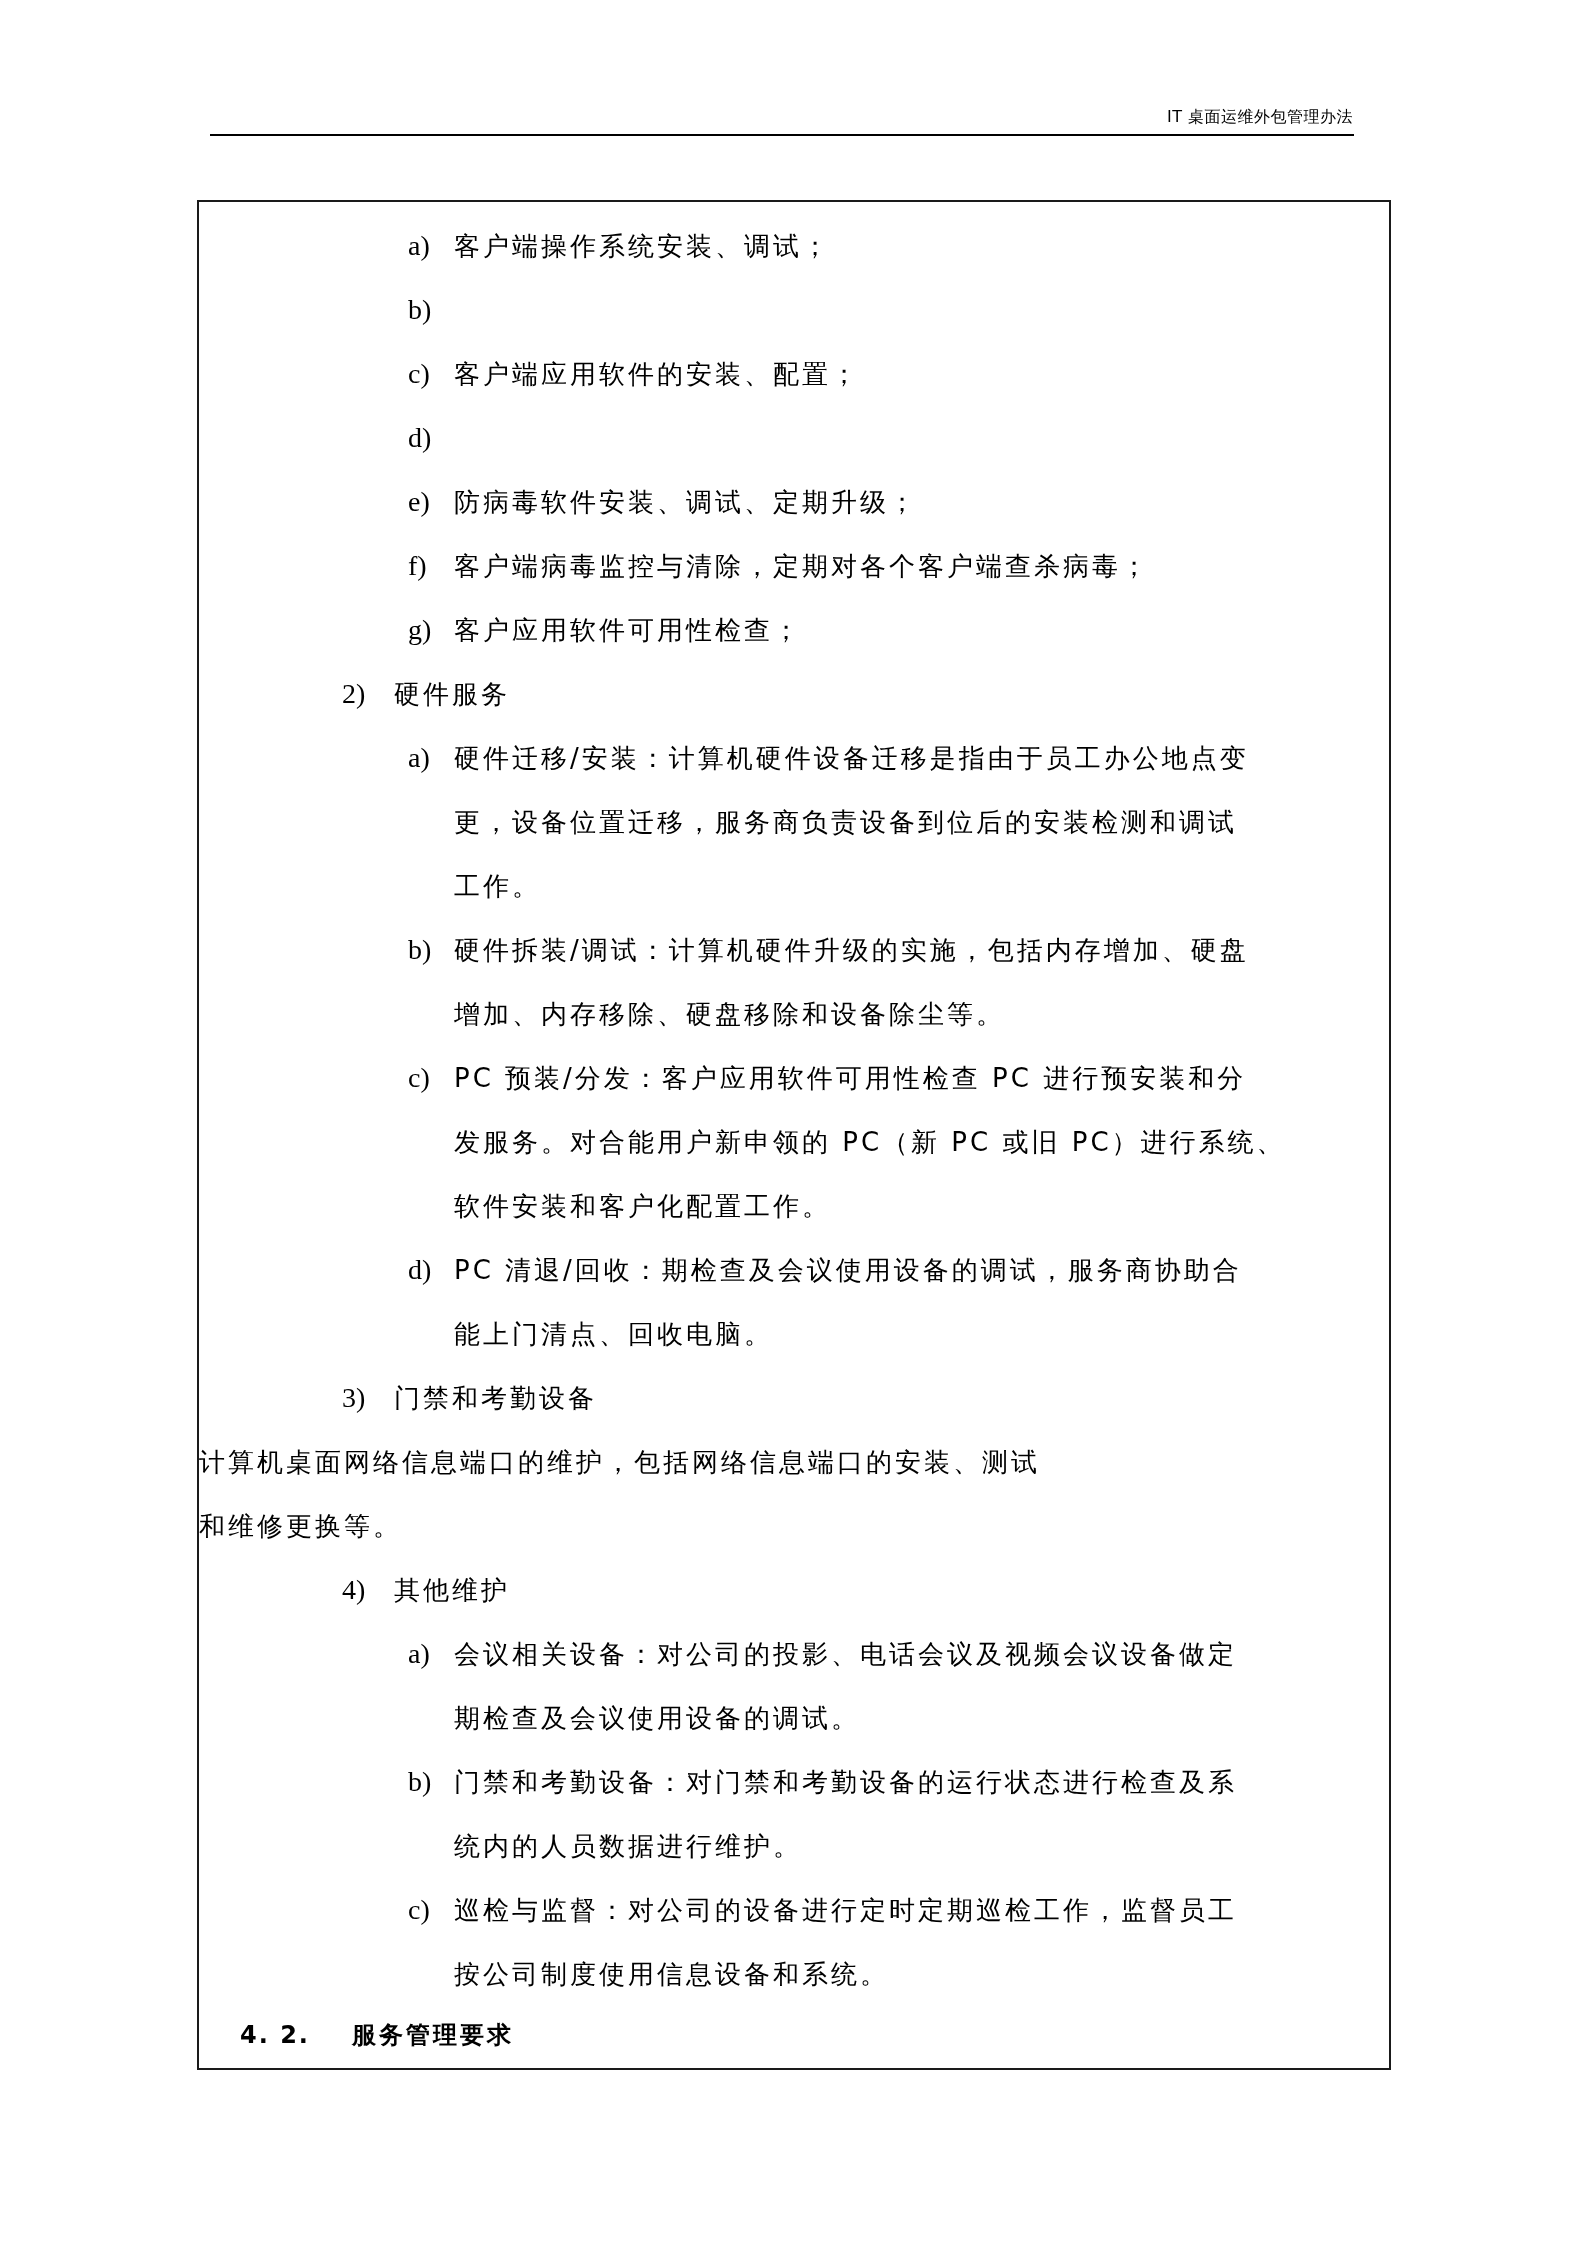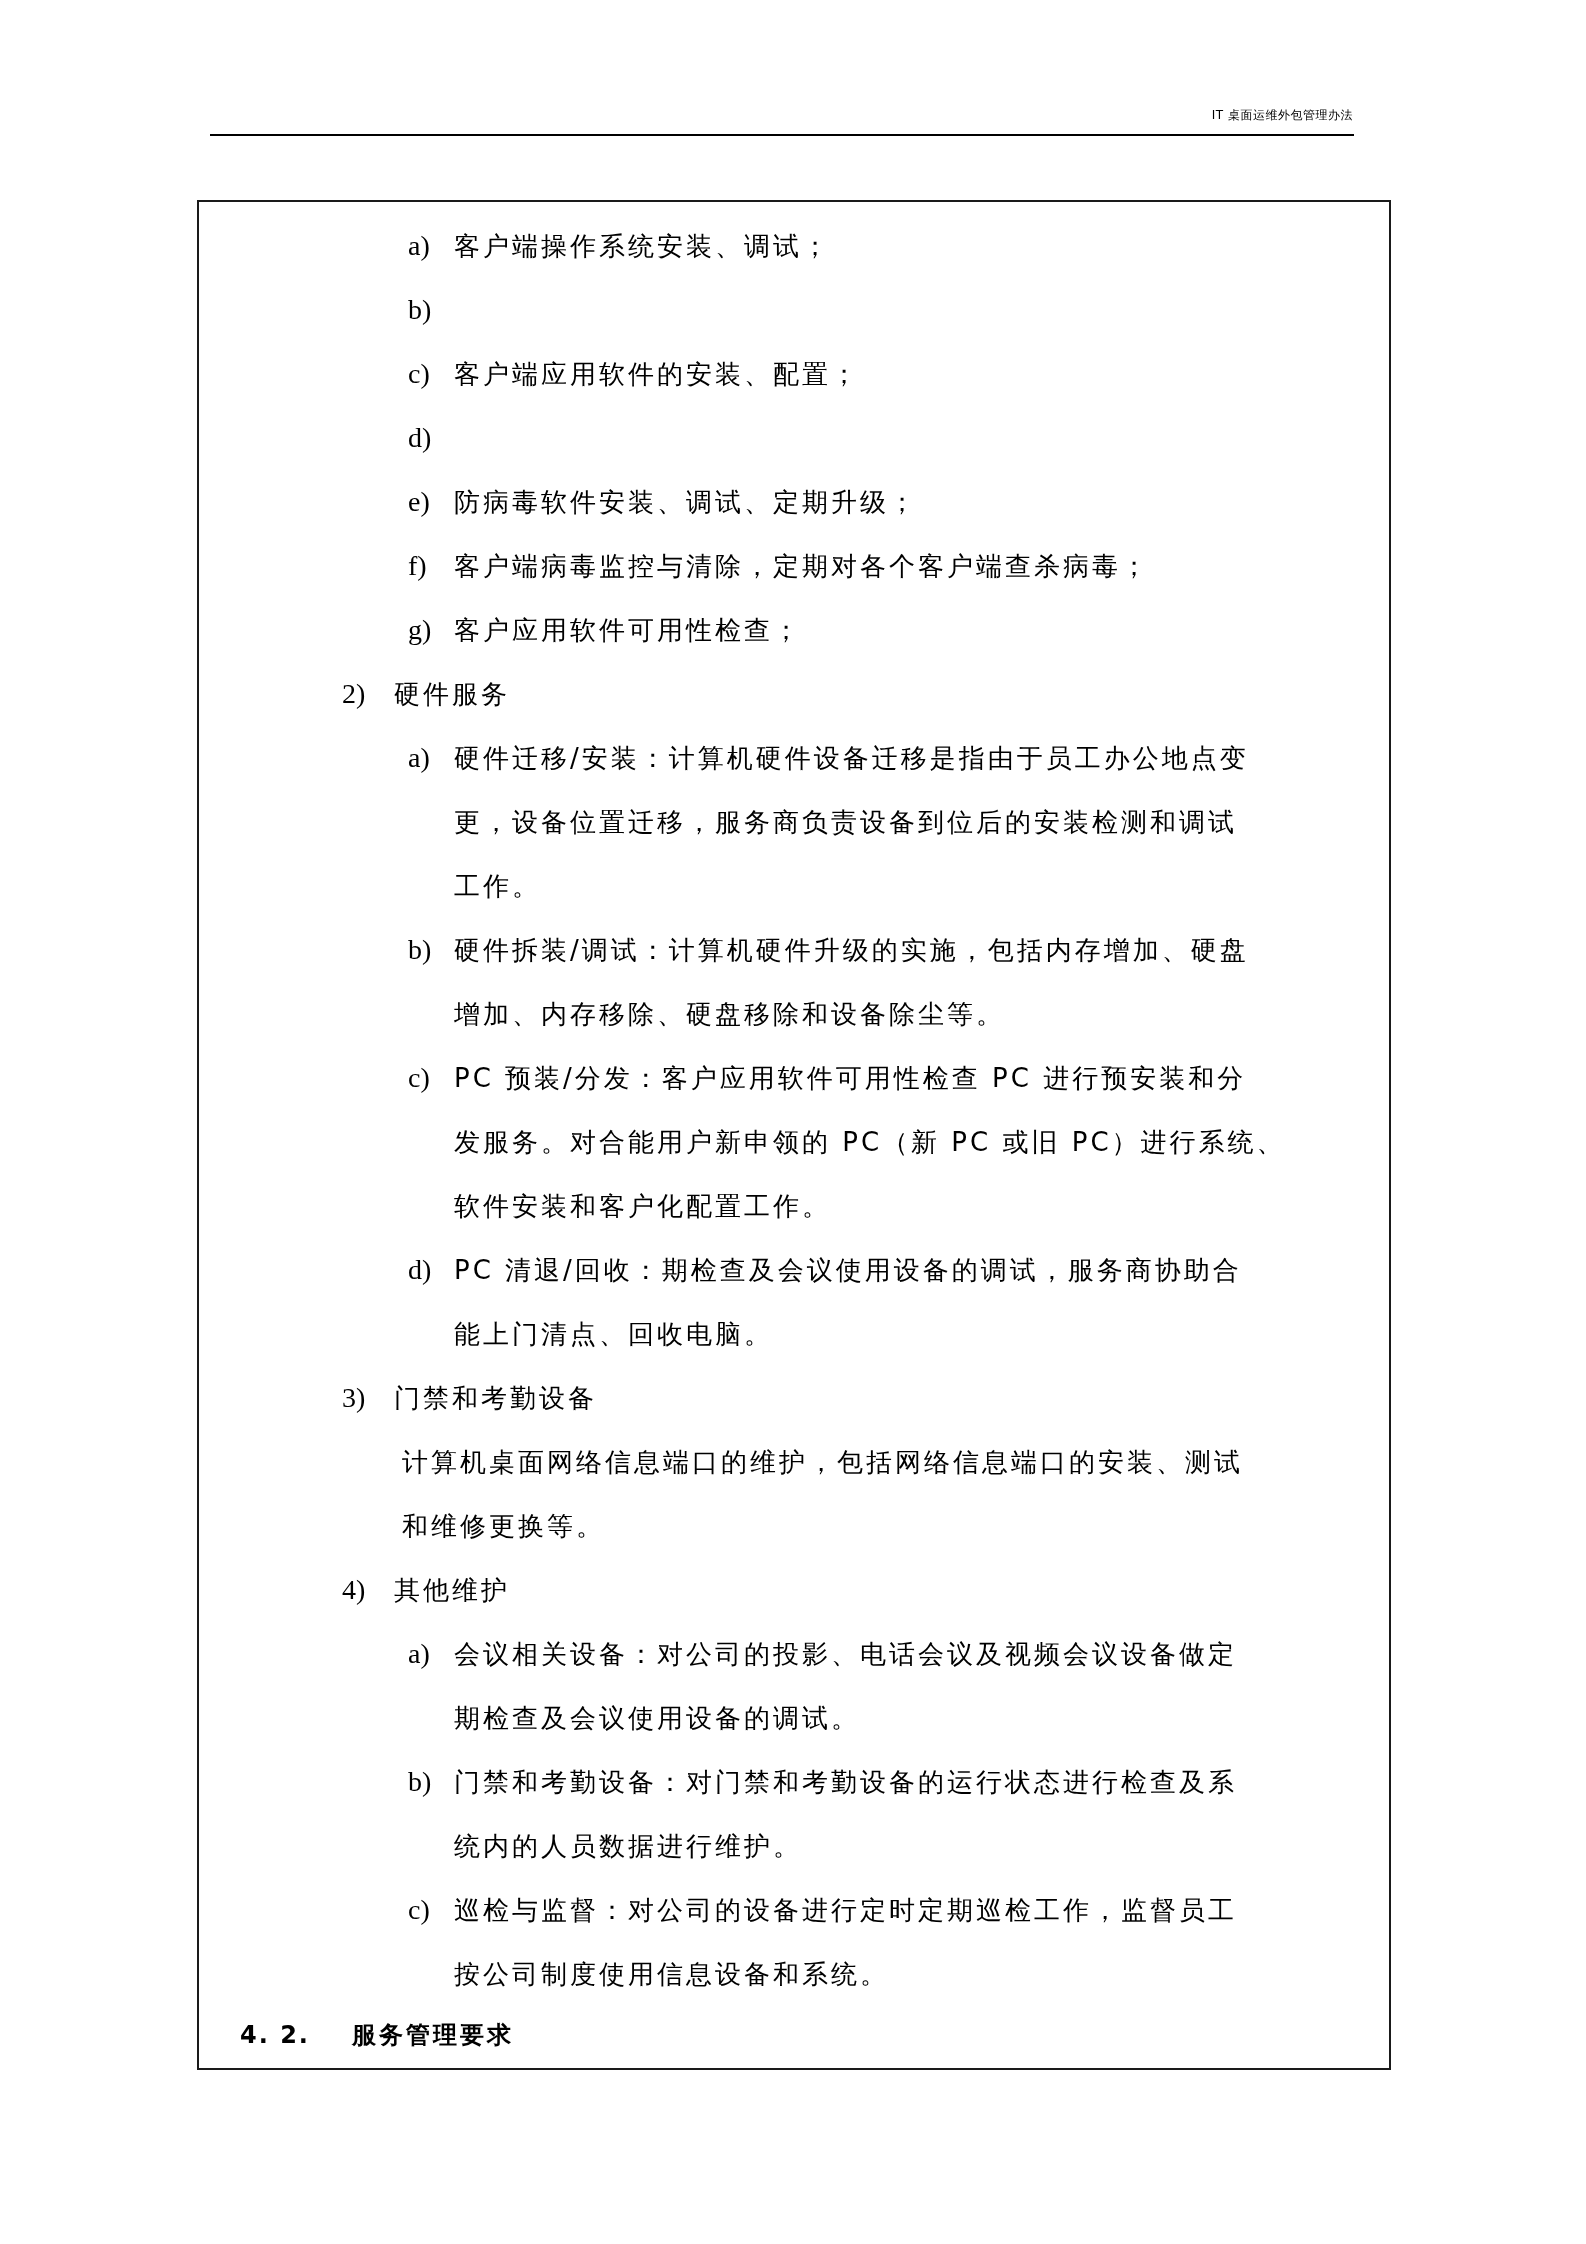--- a/index.html
+++ b/index.html
@@ -13,21 +13,21 @@
     width:1586px;
     height:2244px;
     background:#ffffff;
     overflow:hidden;
   }
   
   .header-title {
     position:absolute;
     top:107px;
     right:233px;
-    font-size:12px;
+    font-size:16px;
     letter-spacing:0.5px;
     color:#000000;
     white-space:nowrap;
   }
   .header-rule {
     position:absolute;
     top:134px;
     left:210px;
     width:1144px;
     height:0;
@@ -50,21 +50,21 @@
     flex:0 0 auto;
     font-family:"Liberation Serif","DejaVu Serif",serif;
     font-size:28px;
     line-height:64px;
     white-space:nowrap;
   }
   .item.lvl-number { padding-left:143px; }
   .item.lvl-number .marker { width:52px; }
   .item.lvl-letter { padding-left:209px; }
   .item.lvl-letter .marker { width:46px; }
-  .item.lvl-para   { padding-left:203px; }
+  .item.lvl-para   { }
   .text { flex:0 0 auto; }
   .line {
     font-size:26px;
     line-height:64px;
     letter-spacing:3px;
     white-space:nowrap;
     color:#000000;
   }
   
   .heading {

